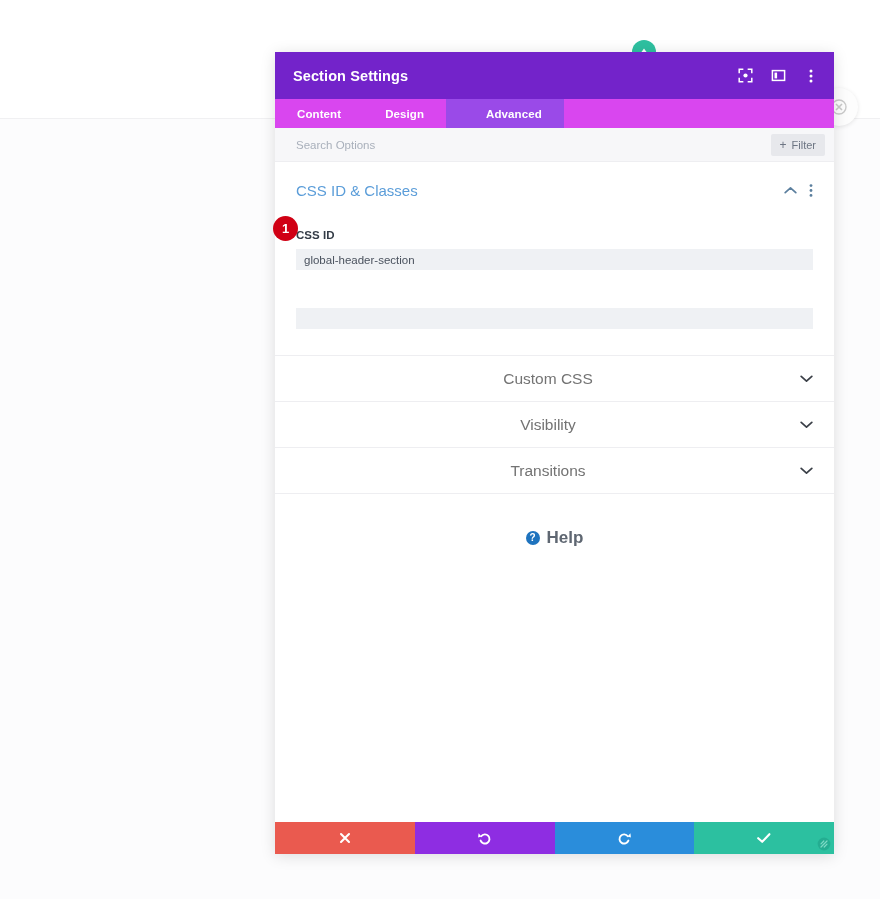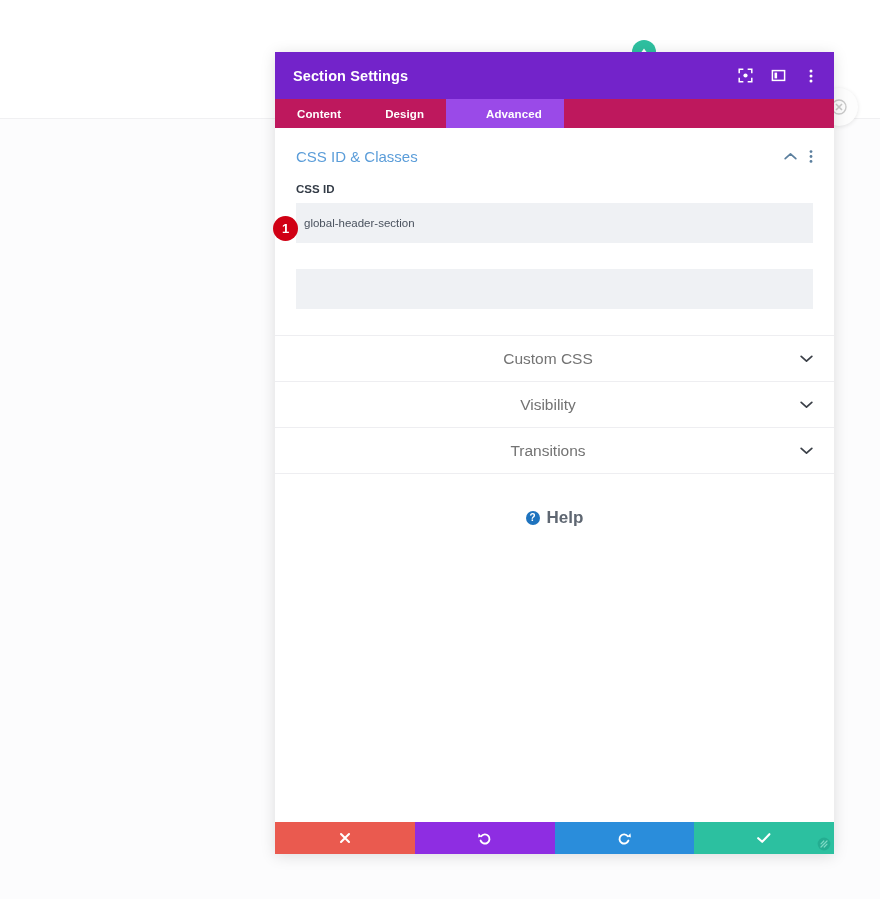--- a/index.html
+++ b/index.html
@@ -106,21 +106,21 @@
     height: 18px;
     display: flex;
     align-items: center;
     justify-content: center;
     cursor: pointer;
   }
 
   
   .tabbar {
     height: 29px;
-    background: #be185d;
+    background: #d946ef;
     display: flex;
     align-items: stretch;
     flex: none;
   }
   .tab {
     padding: 0 22px;
     display: flex;
     align-items: center;
     justify-content: center;
     color: #ffffff;
@@ -195,32 +195,32 @@
     align-items: center;
     gap: 12px;
   }
   .group-head-icons .gh {
     cursor: pointer;
     display: flex;
     align-items: center;
     justify-content: center;
   }
 
-  .field { margin-top: 4px; }
+  .field { margin-top: 16px; }
   .field-label {
     font-size: 11.5px;
     color: #333b46;
     font-weight: bold;
     margin-bottom: 8px;
     letter-spacing: 0.05px;
   }
   .field-input {
     width: 100%;
     box-sizing: border-box;
-    height: 40px;
+    height: 21px;
     background: #eff1f4;
     border: none;
     outline: none;
     font-family: "Liberation Sans", sans-serif;
     font-size: 11.5px;
     color: #4a525e;
     padding: 0 8px;
   }
   .field-spacer { height: 22px; }
 
@@ -365,20 +365,27 @@
       </span>
     </div>
   </div>
 
   <div class="tabbar">
     <div class="tab">Content</div>
     <div class="tab">Design</div>
     <div class="tab active">Advanced</div>
   </div>
 
+  <div class="searchbar">
+    <input class="search-input" type="text" value="" placeholder="Search Options" style="">
+    <div class="filter-btn">
+      <span class="filter-plus">+</span>
+      <span>Filter</span>
+    </div>
+  </div>
 
   <div class="modal-body">
 
     <div class="group-open">
       <div class="group-head">
         <div class="group-head-title">CSS ID &amp; Classes</div>
         <div class="group-head-icons">
           <span class="gh">
             <svg width="13" height="9" viewBox="0 0 13 9">
               <path d="M1.2 6.6 L6.5 1.8 L11.8 6.6" fill="none" stroke="#5b7f9e" stroke-width="1.7" stroke-linecap="round" stroke-linejoin="round"></path>

